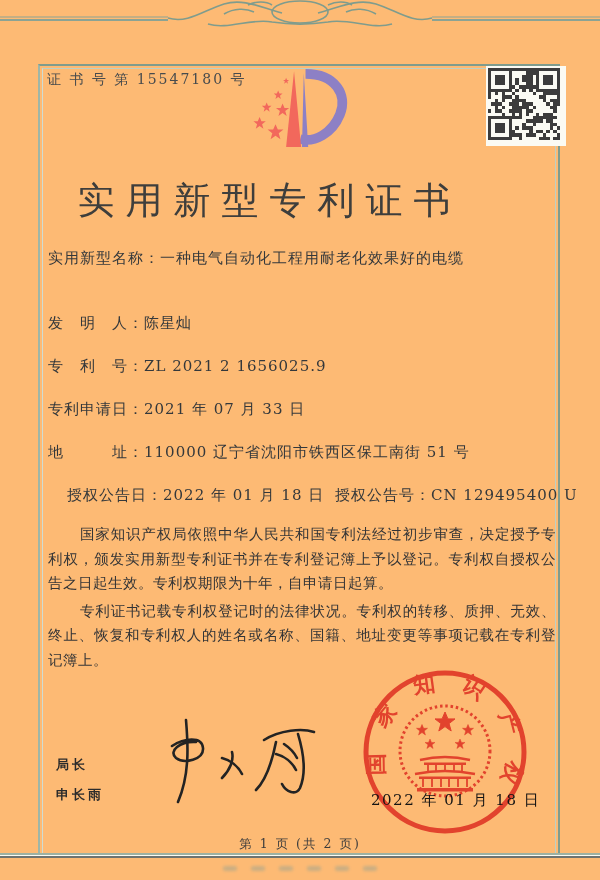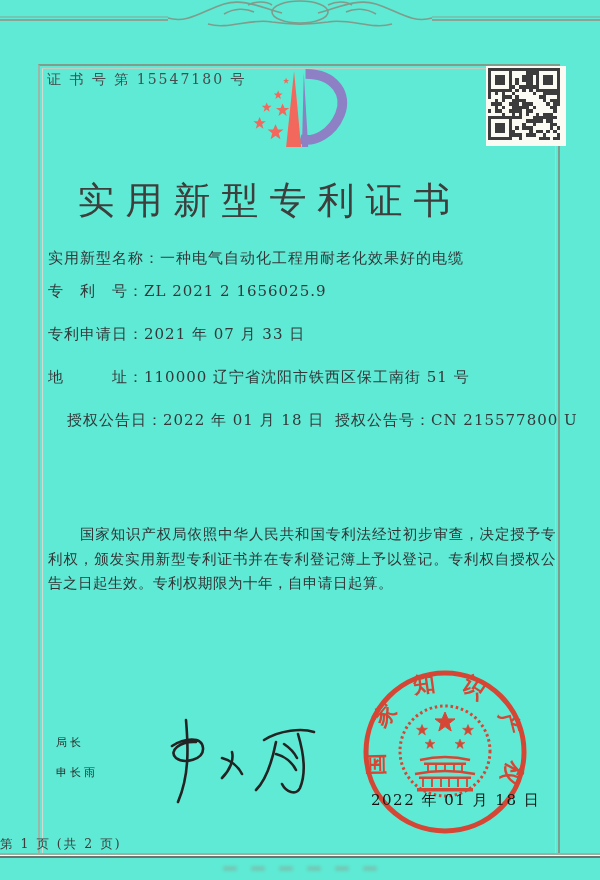--- a/index.html
+++ b/index.html
@@ -1,17 +1,17 @@
 <!DOCTYPE html>
 <html><head>
 <meta charset="utf-8">
 <style>
   html,body{margin:0;padding:0;}
   body{width:600px;height:880px;background:#e9e9e4;font-family:"DejaVu Serif","Liberation Serif",serif;}
-  .page{position:relative;width:600px;height:880px;background:#5eead4;overflow:hidden;}
+  .page{position:relative;width:600px;height:880px;background:#fdba74;overflow:hidden;}
 
   
   .top-ornament{position:absolute;left:0;top:0;width:600px;height:28px;}
 
   
   .frame-outer{position:absolute;left:38px;top:64px;width:518px;height:790px;
     border-top:2px solid #7f9c8d;border-left:2px solid #9eb6a7;border-right:2px solid #7f9c8d;}
   .frame-inner{position:absolute;left:2px;top:2px;right:2px;bottom:0;
     border-top:1px solid #bdd0c3;border-left:1px solid #cfdcd2;border-right:1px solid #bdd0c3;}
 
@@ -21,38 +21,38 @@
   .qr svg{width:72px;height:72px;display:block;}
 
   .logo{position:absolute;left:249px;top:57px;width:106px;height:106px;}
 
   .title{position:absolute;left:0;top:176px;width:528px;text-align:center;
     font-size:37px;letter-spacing:11px;padding-left:11px;box-sizing:border-box;
     color:#3e3e3c;font-weight:500;}
 
   .fields{position:absolute;left:48px;top:249px;width:508px;font-size:15px;color:#34383b;letter-spacing:1px;}
   .frow{margin-bottom:24px;white-space:nowrap;}
-  .frow.first{margin-bottom:14px;font-family:Liberation Mono, monospace;}
+  .frow.first{margin-bottom:46px;font-family:Liberation Mono, monospace;}
   .frow .flabel{color:#34383b;}
   .frow .fvalue{color:#34383b;}
   .grant-row{display:flex;}
   .grant-left{width:268px;flex:none;margin-left:19px;}
 
   .paras{position:absolute;left:48px;top:522px;width:508px;}
   .paras p{margin:0 0 3px 0;font-size:14.5px;line-height:24.5px;color:#333436;
     letter-spacing:0.5px;text-indent:2.2em;text-align:justify;}
 
-  .director{position:absolute;left:56px;top:728px;font-family:"DejaVu Sans","Liberation Sans",sans-serif;
-    font-size:11px;color:#2b2b2b;letter-spacing:3px;font-weight:400;line-height:30px;}
+  .director{position:absolute;left:56px;top:750px;font-family:"DejaVu Sans","Liberation Sans",sans-serif;
+    font-size:13px;color:#2b2b2b;letter-spacing:3px;font-weight:700;line-height:30px;}
   .signature{position:absolute;left:148px;top:712px;width:190px;height:100px;}
 
   .seal{position:absolute;left:357px;top:665px;width:176px;height:176px;opacity:0.93;}
   .seal-date{position:absolute;left:371px;top:791px;font-size:15px;letter-spacing:1.5px;color:#141414;z-index:5;}
 
-  .page-number{position:absolute;left:0;top:836px;width:600px;
+  .page-number{position:absolute;left:0;top:836px;width:600px;text-align:center;
     font-size:12.5px;letter-spacing:2px;color:#3c3c3c;}
 
   .page-edge{position:absolute;left:0;top:853px;width:600px;}
   .page-edge .l1{height:2px;background:#9db1a3;}
   .page-edge .l2{height:1px;background:#fbfbf4;}
   .page-edge .l3{height:2px;background:#6e7370;}
 
   .next-page-hint{position:absolute;left:0;top:866px;width:600px;display:flex;justify-content:center;gap:14px;
     filter:blur(1.5px);}
   .next-page-hint span{display:block;width:14px;height:5px;background:rgba(140,160,148,0.45);border-radius:2px;}
@@ -356,36 +356,40 @@
     </g>
   </svg>
 
   <div class="title">实用新型专利证书</div>
 
   <div class="fields">
     <div class="frow first">
       <span class="flabel">实用新型名称：</span><span class="fvalue">一种电气自动化工程用耐老化效果好的电缆</span>
     </div>
     <div class="frow">
+      <span class="flabel">发　明　人：</span><span class="fvalue">陈星灿</span>
+    </div>
+    <div class="frow">
       <span class="flabel">专　利　号：</span><span class="fvalue">ZL 2021 2 1656025.9</span>
     </div>
     <div class="frow">
       <span class="flabel">专利申请日：</span><span class="fvalue">2021 年 07 月 33 日</span>
     </div>
     <div class="frow">
       <span class="flabel">地　　　址：</span><span class="fvalue">110000 辽宁省沈阳市铁西区保工南街 51 号</span>
     </div>
     <div class="frow grant-row">
       <span class="grant-left"><span>授权公告日：</span><span>2022 年 01 月 18 日</span></span>
-      <span><span>授权公告号：</span><span>CN 215577800 U</span></span>
+      <span><span>授权公告号：</span><span>CN 129495400 U</span></span>
     </div>
   </div>
 
   <div class="paras">
     <p>国家知识产权局依照中华人民共和国专利法经过初步审查，决定授予专利权，颁发实用新型专利证书并在专利登记簿上予以登记。专利权自授权公告之日起生效。专利权期限为十年，自申请日起算。</p>
+    <p>专利证书记载专利权登记时的法律状况。专利权的转移、质押、无效、终止、恢复和专利权人的姓名或名称、国籍、地址变更等事项记载在专利登记簿上。</p>
   </div>
 
   <div class="director">
     <div>局长</div>
     <div>申长雨</div>
   </div>
 
   <svg class="signature" viewBox="0 0 190 100" fill="none" stroke="#232323" stroke-width="2.6" stroke-linecap="round" stroke-linejoin="round">
     <path d="M24,34 C36,26 54,24 55,36 C56,48 36,52 28,46 C20,39 32,29 48,30"></path>
     <path d="M38,8 C40,32 42,62 30,90"></path>

